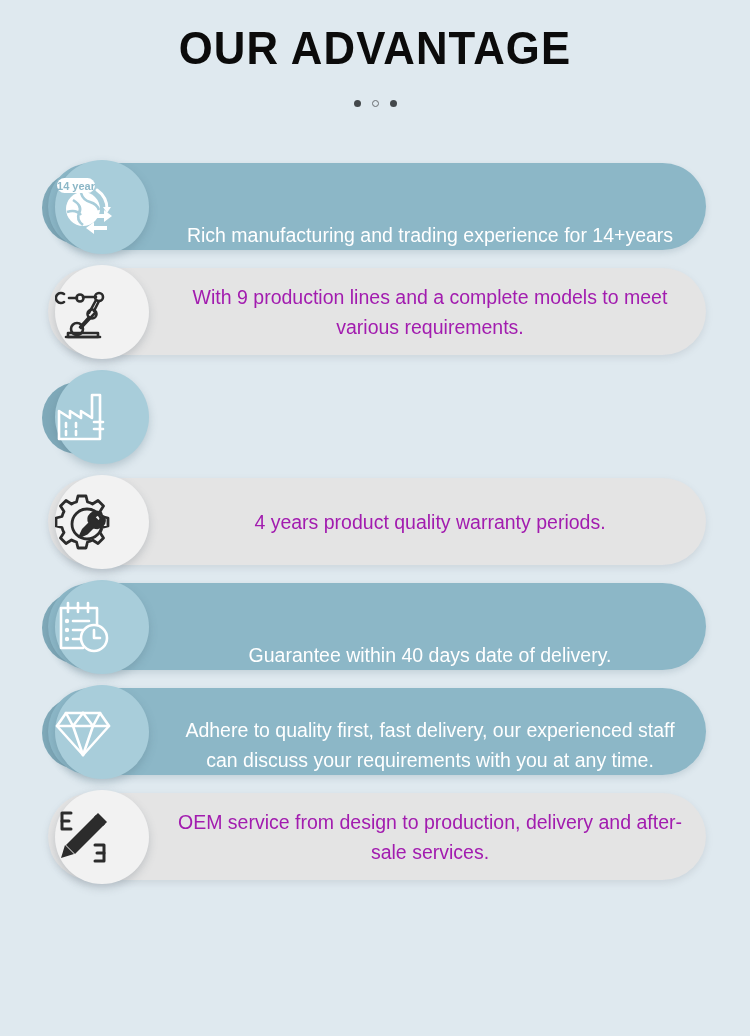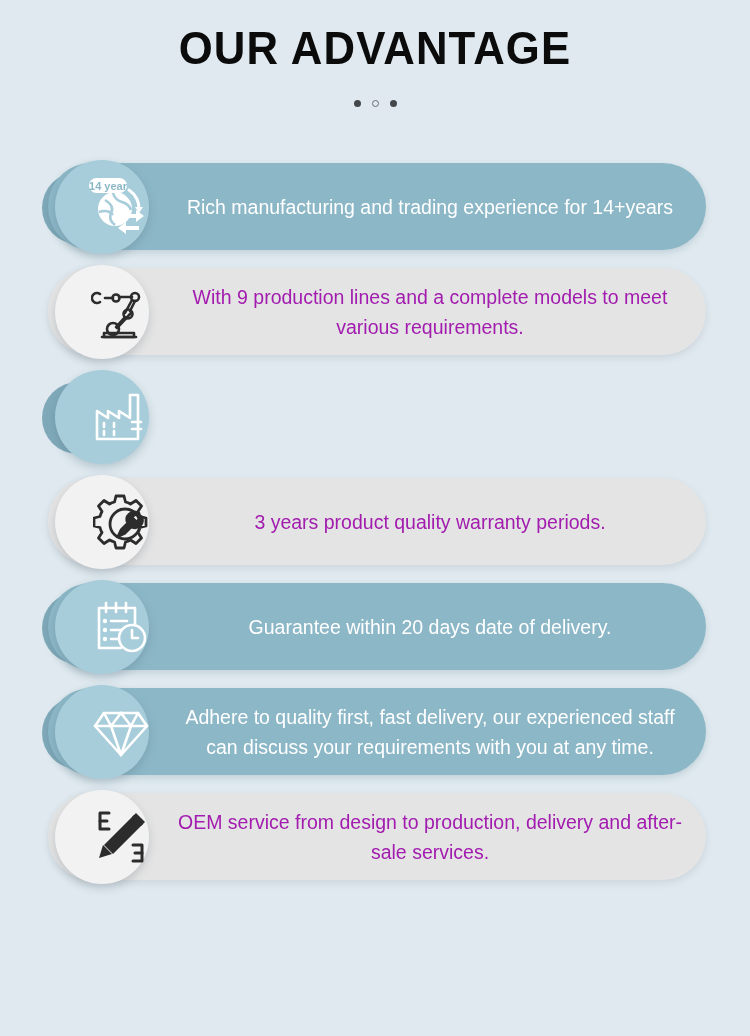--- a/index.html
+++ b/index.html
@@ -72,20 +72,21 @@
     display: flex;
     align-items: center;
     justify-content: center;
     box-sizing: border-box;
     padding-left: 130px;
     padding-right: 24px;
   }
   .row.blue .bar {
     background: #8cb7c7;
     box-shadow: 0 3px 6px rgba(90,120,135,0.20);
+    align-items: flex-end;
   }
   .row.gray .bar {
     background: #e4e4e4;
     box-shadow: 0 3px 7px rgba(120,130,140,0.18);
   }
   .bar-text {
     font-size: 19.5px;
     line-height: 30px;
     text-align: center;
     width: 100%;
@@ -103,21 +104,21 @@
   }
   .icon-circle {
     position: absolute;
     left: 0;
     top: 0;
     width: 94px;
     height: 94px;
     border-radius: 50%;
     display: flex;
     align-items: center;
-    justify-content: flex-end;
+    justify-content: flex-start;
   }
   .row.blue .icon-circle {
     background: #a8cdda;
     box-shadow: 0 4px 9px rgba(80,110,125,0.28);
   }
   .row.gray .icon-circle {
     background: #f2f2f2;
     box-shadow: 0 4px 9px rgba(110,120,130,0.30);
   }
   .icon-circle svg { display: block; }
@@ -234,40 +235,40 @@
               <path d="M39 40 h9"></path>
             </g>
           </svg>
         </span>
       </div>
     </div>
   </div>
 
   <div class="row gray">
     <div class="bar">
-      <div class="bar-text">3 years product quality warranty periods.</div>
+      <div class="bar-text">4 years product quality warranty periods.</div>
     </div>
     <div class="icon-wrap">
       <div class="icon-circle">
         <span>
           <svg width="56" height="56" viewBox="0 0 56 56">
             <path d="M23 2 h8 l1.5 6 a18 18 0 0 1 5 2 l5.5-3.5 l5.5 5.5 l-3.5 5.5 a18 18 0 0 1 2 5 l6 1.5 v8 l-6 1.5 a18 18 0 0 1 -2 5 l3.5 5.5 l-5.5 5.5 l-5.5-3.5 a18 18 0 0 1 -5 2 L31 54 h-8 l-1.5-6 a18 18 0 0 1 -5-2 l-5.5 3.5 l-5.5-5.5 l3.5-5.5 a18 18 0 0 1 -2-5 L1 32 v-8 l6-1.5 a18 18 0 0 1 2-5 L5.5 12 L11 6.5 l5.5 3.5 a18 18 0 0 1 5-2 z" fill="none" stroke="#2c2c2c" stroke-width="2.8" stroke-linejoin="round"></path>
             <circle cx="32" cy="30" r="16" fill="#f2f2f2"></circle>
             <circle cx="32" cy="30" r="15" fill="none" stroke="#2c2c2c" stroke-width="2.8"></circle>
             <path d="M45 19 a7.5 7.5 0 0 0 -10.5 10 l-6.5 6.5 l-3.5 7.5 l7.5-3.5 l6.5-6.5 a7.5 7.5 0 0 0 10-10.5 l-5 5 l-4.5-4.5 z" fill="#2c2c2c" stroke="#2c2c2c" stroke-width="2.2" stroke-linejoin="round"></path>
           </svg>
         </span>
       </div>
     </div>
   </div>
 
   <div class="row blue">
     <div class="back-circle"></div>
     <div class="bar">
-      <div class="bar-text">Guarantee within 20 days date of delivery.</div>
+      <div class="bar-text">Guarantee within 40 days date of delivery.</div>
     </div>
     <div class="icon-wrap">
       <div class="icon-circle">
         <span>
           <svg width="56" height="56" viewBox="0 0 56 56">
             <g stroke="#ffffff" stroke-width="2.6" fill="none" stroke-linecap="round" stroke-linejoin="round">
               <path d="M42 26 V9 H6 v40 h22"></path>
               <path d="M13 4 v9"></path>
               <path d="M23 4 v9"></path>
               <path d="M33 4 v9"></path>

